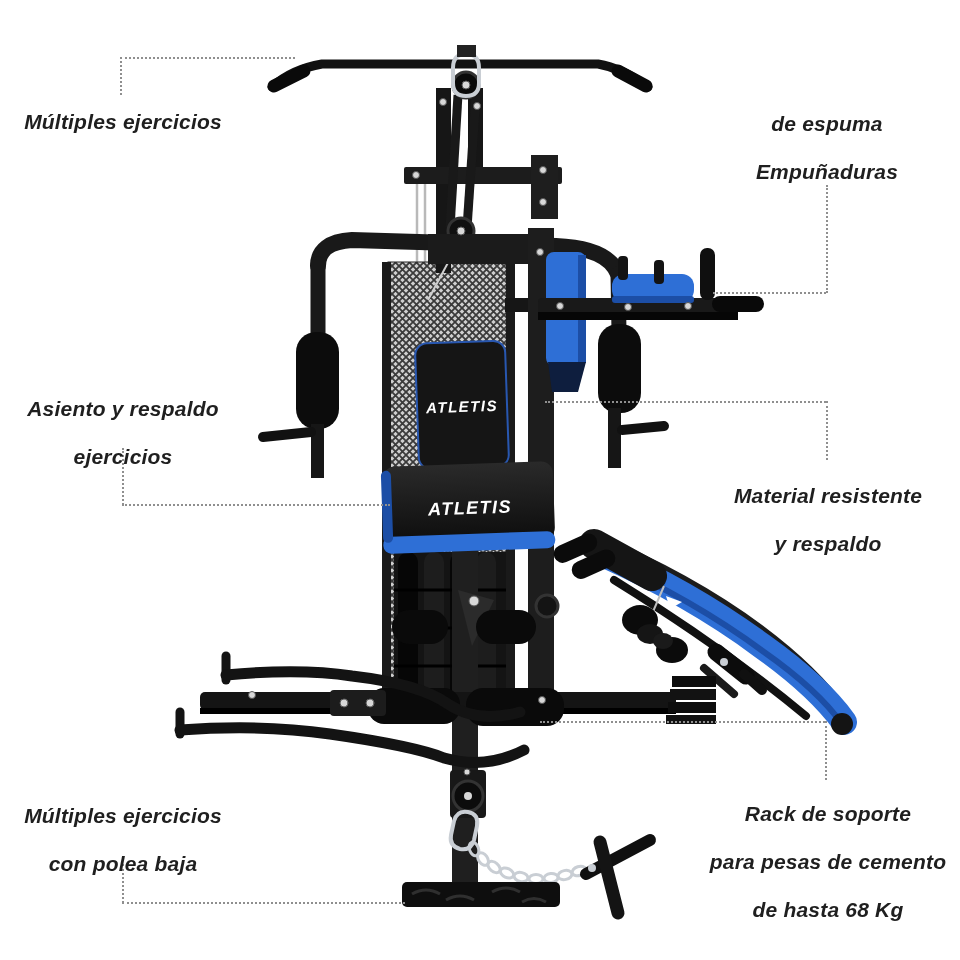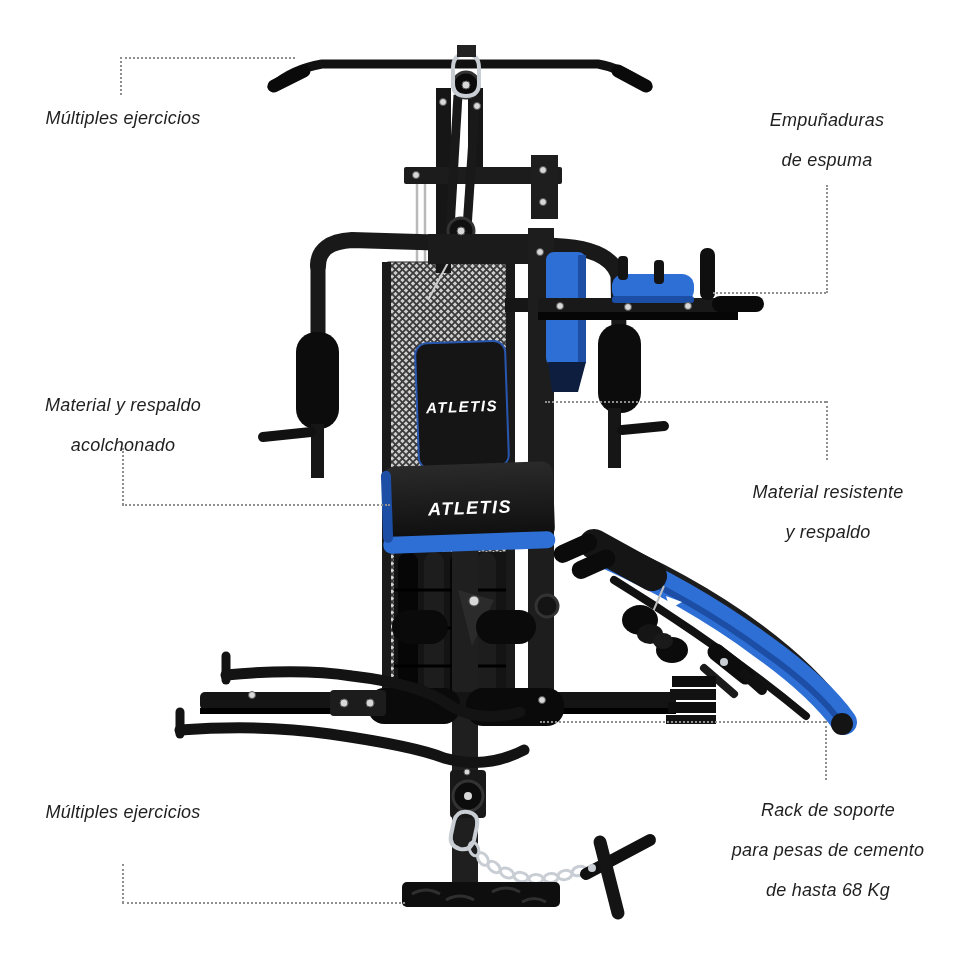--- a/index.html
+++ b/index.html
@@ -4,21 +4,21 @@
 <style>
   :root{
     --bg:#FFFFFF; --label:#1F1F1F; --leader:#8F8F8F;
     --accent:#2E6FD6; --accent-dark:#1C4EA6; --frame:#161616; --chrome:#C9CED4;
   }
   html,body{margin:0;padding:0;background:var(--bg);}
   .canvas{position:relative;width:960px;height:960px;background:var(--bg);overflow:hidden;
           font-family:"Liberation Sans",sans-serif;}
   .machine{position:absolute;left:0;top:0;z-index:1;}
   .label{position:absolute;z-index:3;color:var(--label);font-style:italic;
-         font-size:18px;line-height:40px;text-align:center;font-weight:400;
+         font-size:21px;line-height:48px;text-align:center;font-weight:700;
          letter-spacing:.2px;}
   .lh{position:absolute;z-index:2;border-top:2px dotted var(--leader);height:0;}
   .lv{position:absolute;z-index:2;border-left:2px dotted var(--leader);width:0;}
   .blue{fill:var(--accent);} .blueD{fill:var(--accent-dark);} .frameF{fill:var(--frame);}
   text.brand{fill:#ffffff;font-family:"Liberation Sans",sans-serif;font-weight:bold;
              font-style:italic;letter-spacing:1.5px;}
 </style>
 </head>
 <body>
 
@@ -245,36 +245,37 @@
   <div class="lh" style="left:122px;top:902px;width:283px;"></div>
 
   <div class="lh" style="left:540px;top:721px;width:285px;"></div>
   <div class="lv" style="left:825px;top:721px;height:59px;"></div>
 
   <div class="label" style="left:8px;top:98px;width:230px;">
     <div>Múltiples ejercicios</div>
   </div>
 
   <div class="label" style="left:712px;top:100px;width:230px;">
+    <div>de espuma</div>
     <div>Empuñaduras</div>
-    <div>de espuma</div>
   </div>
 
   <div class="label" style="left:8px;top:385px;width:230px;">
-    <div>Material y respaldo</div>
-    <div>acolchonado</div>
+    <div>Asiento y respaldo</div>
+    <div>ejercicios</div>
   </div>
 
   <div class="label" style="left:700px;top:472px;width:256px;text-align:center;">
     <div>Material resistente</div>
     <div>y respaldo</div>
   </div>
 
   <div class="label" style="left:8px;top:792px;width:230px;">
     <div>Múltiples ejercicios</div>
+    <div>con polea baja</div>
   </div>
 
   <div class="label" style="left:680px;top:790px;width:296px;">
     <div>Rack de soporte</div>
     <div>para pesas de cemento</div>
     <div>de hasta 68 Kg</div>
   </div>
 
 </div>
 

